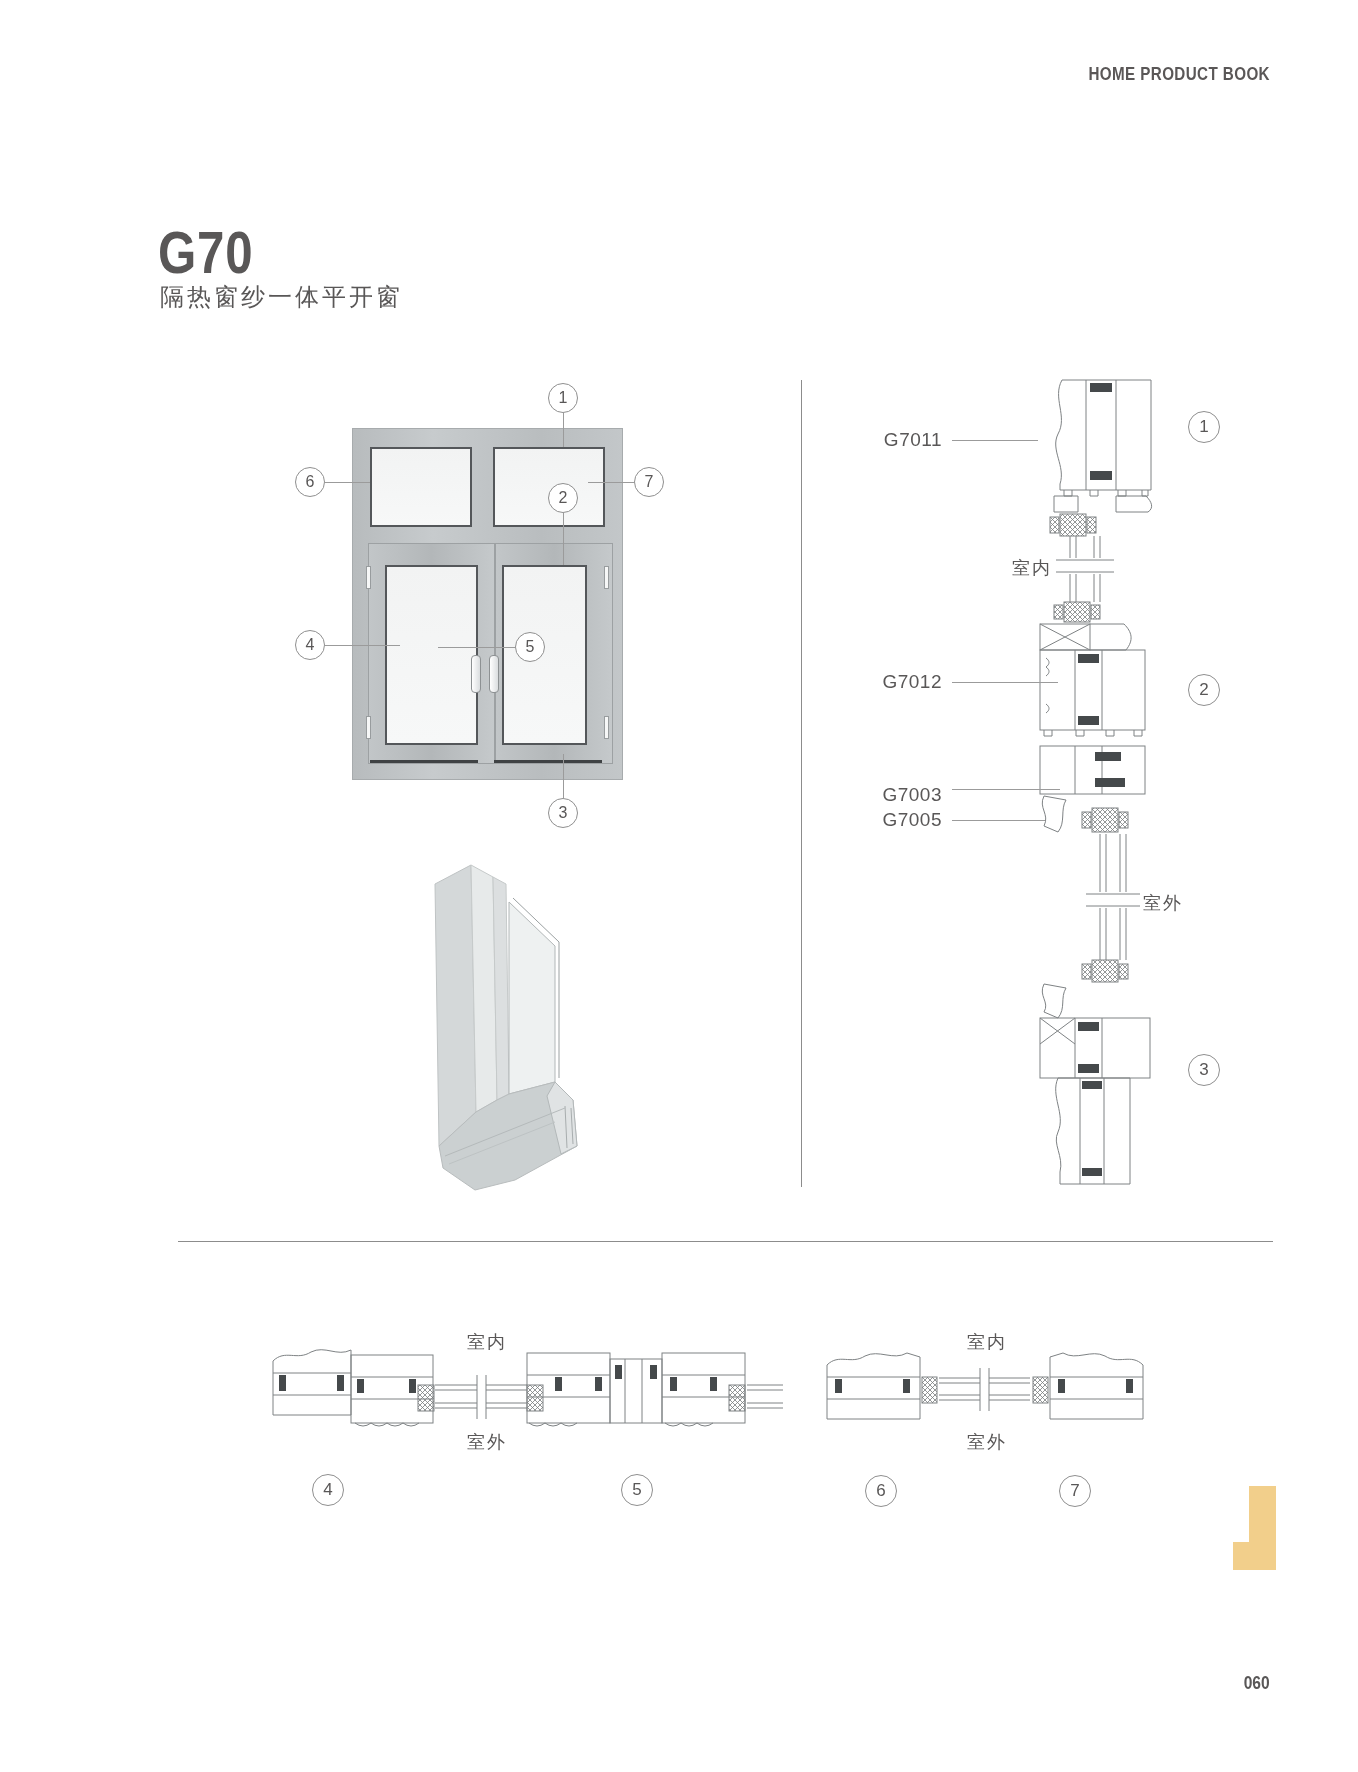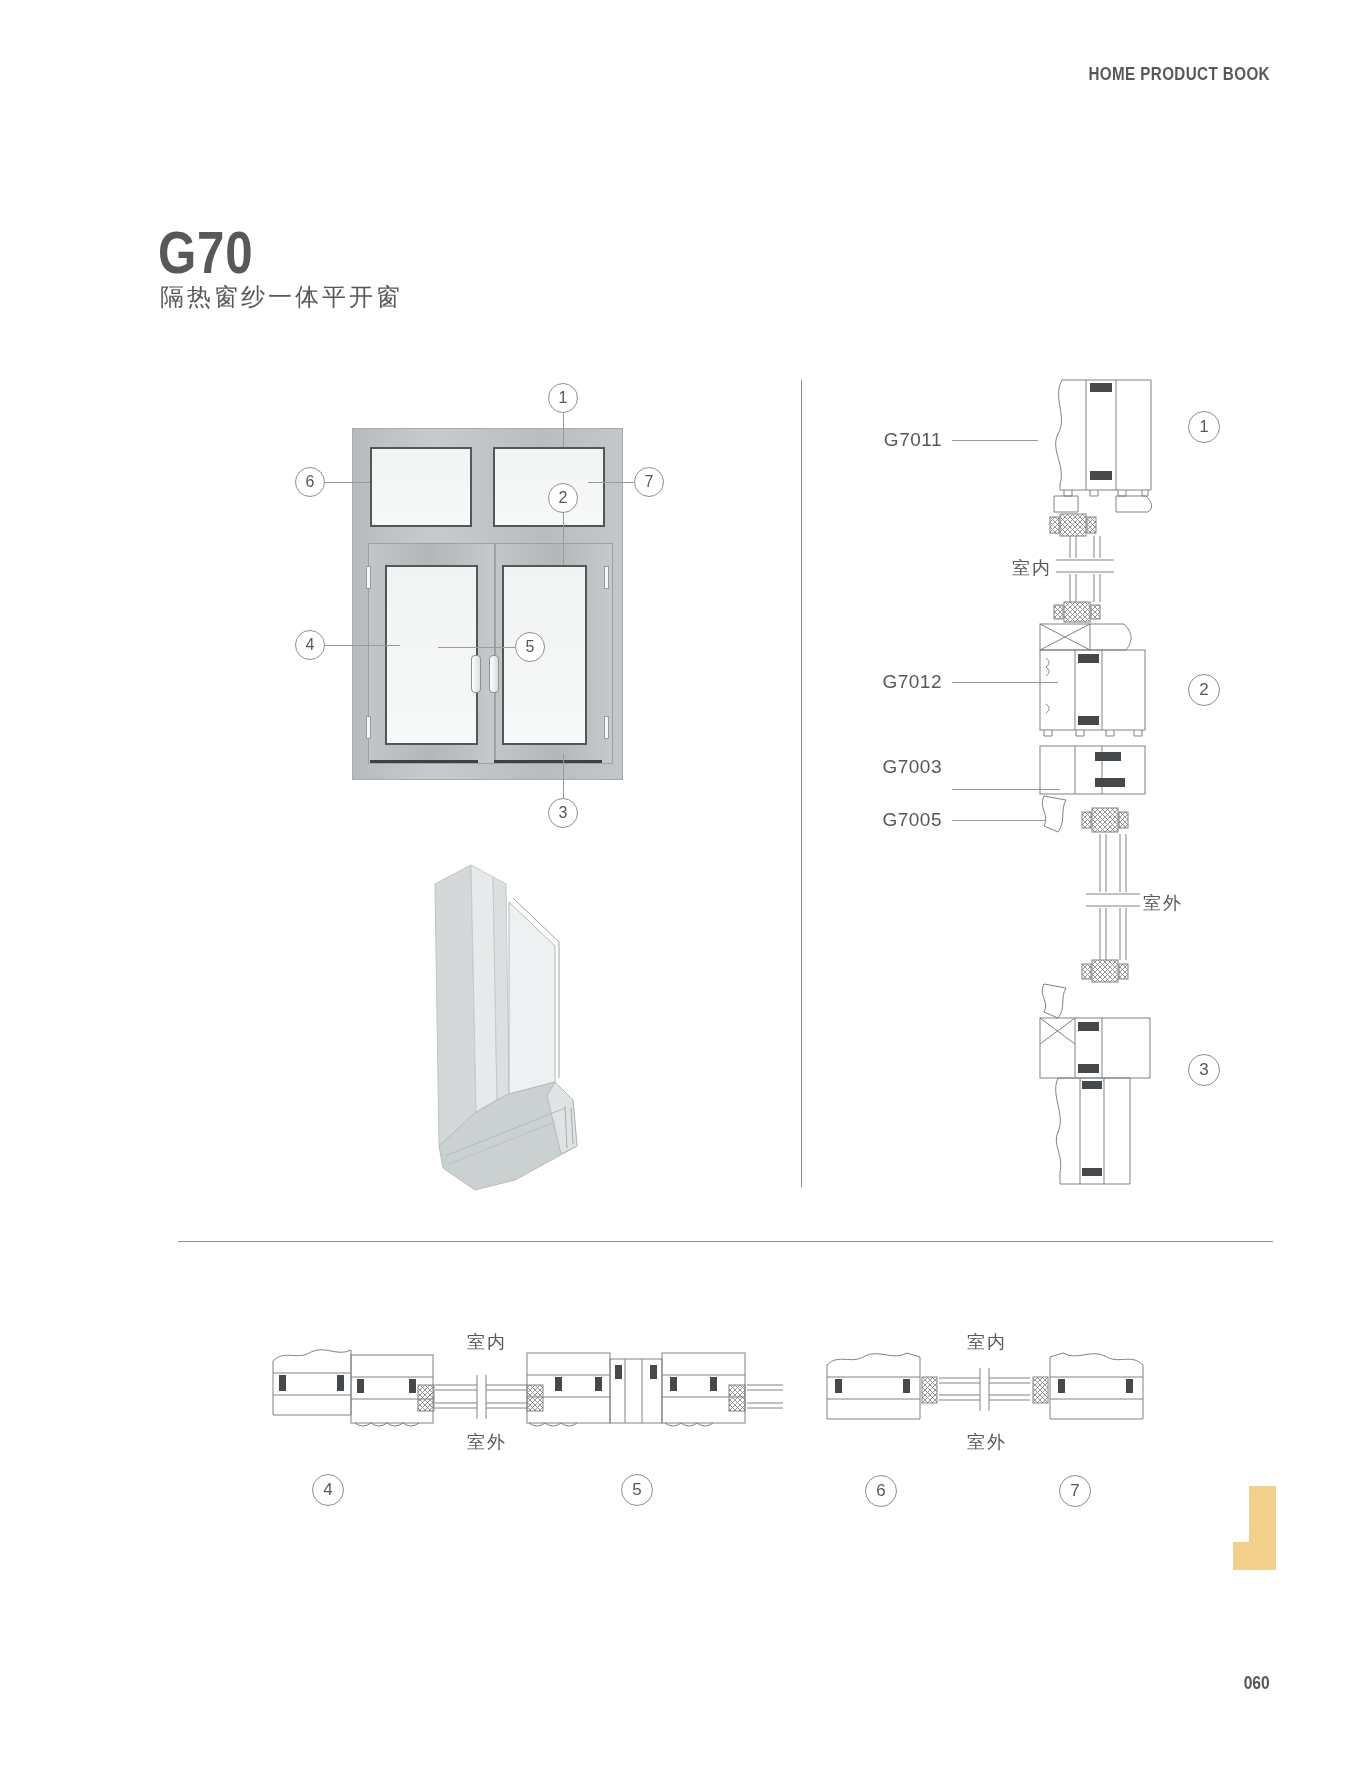--- a/index.html
+++ b/index.html
@@ -178,21 +178,21 @@
       <line x1="84" y1="706" x2="84" y2="812"></line>
       <rect x="62" y="709" width="20" height="8" fill="#45494b" stroke="none"></rect>
       <rect x="62" y="796" width="20" height="8" fill="#45494b" stroke="none"></rect>
     </g>
   </svg>
 
   <div class="plabel" style="left:878px;top:429px;">G7011</div>
   <div class="ld h" style="left:952px;top:440px;width:86px;"></div>
   <div class="plabel" style="left:878px;top:671px;">G7012</div>
   <div class="ld h" style="left:952px;top:682px;width:106px;"></div>
-  <div class="plabel" style="left:878px;top:756px;">G7003</div>
+  <div class="plabel" style="left:878px;top:784px;">G7003</div>
   <div class="ld h" style="left:952px;top:789px;width:108px;"></div>
   <div class="plabel" style="left:878px;top:809px;">G7005</div>
   <div class="ld h" style="left:952px;top:820px;width:93px;"></div>
 
   <div class="cjk" style="left:1012px;top:556px;">室内</div>
   <div class="cjk" style="left:1143px;top:891px;">室外</div>
 
   <div class="co co-lg" style="left:1188px;top:411px;">1</div>
   <div class="co co-lg" style="left:1188px;top:674px;">2</div>
   <div class="co co-lg" style="left:1188px;top:1054px;">3</div>

